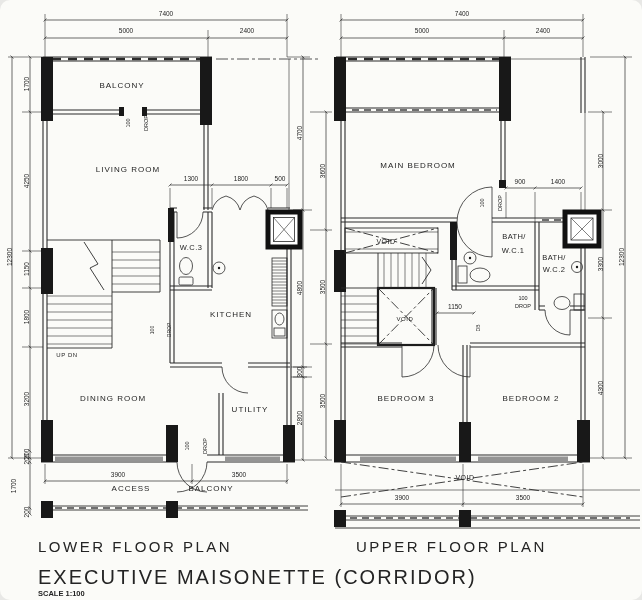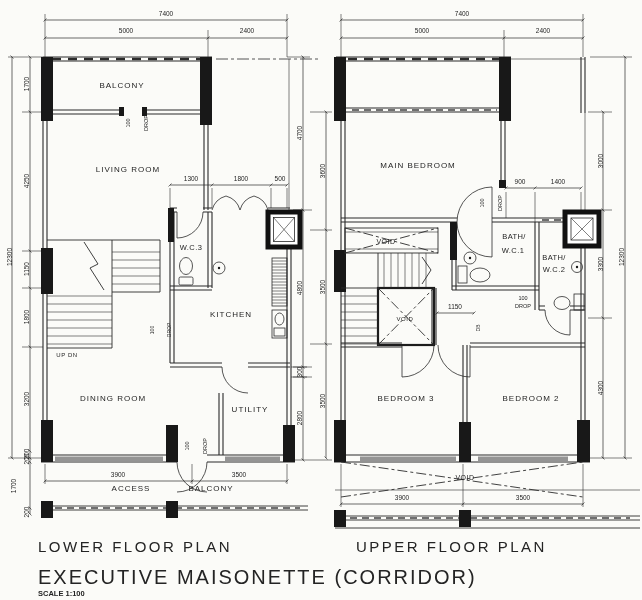--- a/index.html
+++ b/index.html
@@ -1,16 +1,16 @@
 <!DOCTYPE html>
 <html><head>
 <meta charset="utf-8">
 <style>
   html,body{margin:0;padding:0;background:#e8e8e6;}
-  .sheet{position:relative;width:642px;height:600px;background:#fbfbf8;overflow:hidden;}
+  .sheet{position:relative;width:642px;height:600px;background:#fbfbf8;overflow:hidden;border-radius:10px;}
   svg{position:absolute;left:0;top:0;}
   text{font-family:"Liberation Sans","DejaVu Sans",sans-serif;fill:#242424;}
   .dim{font-size:6.5px;}
   .room{font-size:8px;letter-spacing:1px;}
   .room2{font-size:7.5px;letter-spacing:.4px;}
   .sm{font-size:5.5px;}
   .tn{font-size:5px;}
   .void{font-size:7px;letter-spacing:.5px;}
   .updn{font-size:6px;letter-spacing:.6px;}
   .t-plan{font-size:15px;letter-spacing:2.5px;}

